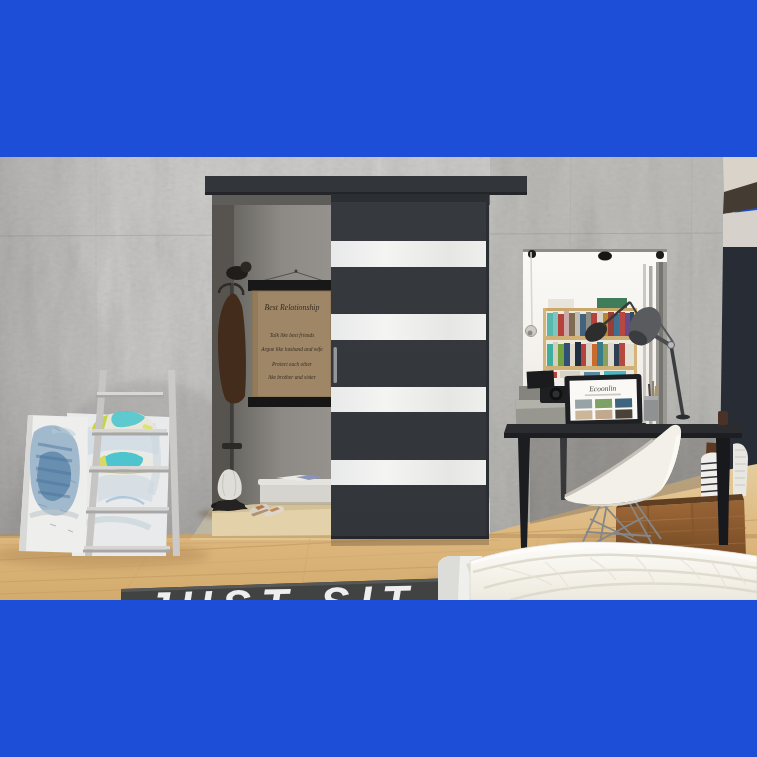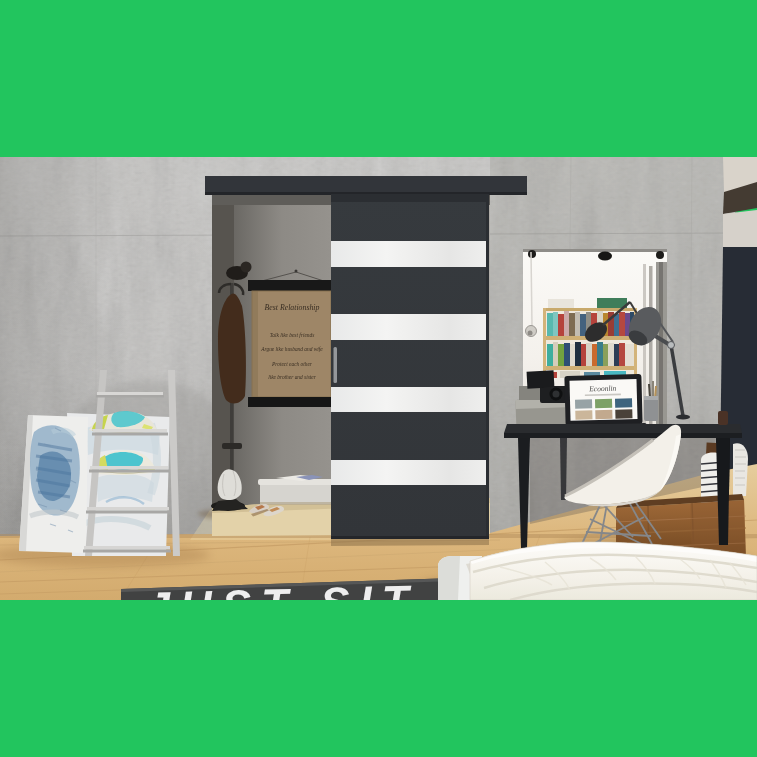--- a/index.html
+++ b/index.html
@@ -1,16 +1,16 @@
 <!DOCTYPE html>
 <html><head>
 <meta charset="utf-8">
 <style>
   html,body{margin:0;padding:0;background:#ffffff;font-family:"Liberation Sans",sans-serif;}
-  .stage{position:relative;width:757px;height:757px;background:#22c55e;overflow:hidden;}
+  .stage{position:relative;width:757px;height:757px;background:#1d4ed8;overflow:hidden;}
 </style>
 </head>
 <body>
 <div class="stage">
 <svg width="757" height="757" viewBox="0 0 757 757">
 <defs>
   <clipPath id="photoClip">
           <rect x="0" y="157" width="757" height="443"></rect>
         </clipPath>
   <filter id="wallTex" x="0" y="0" width="100%" height="100%">

